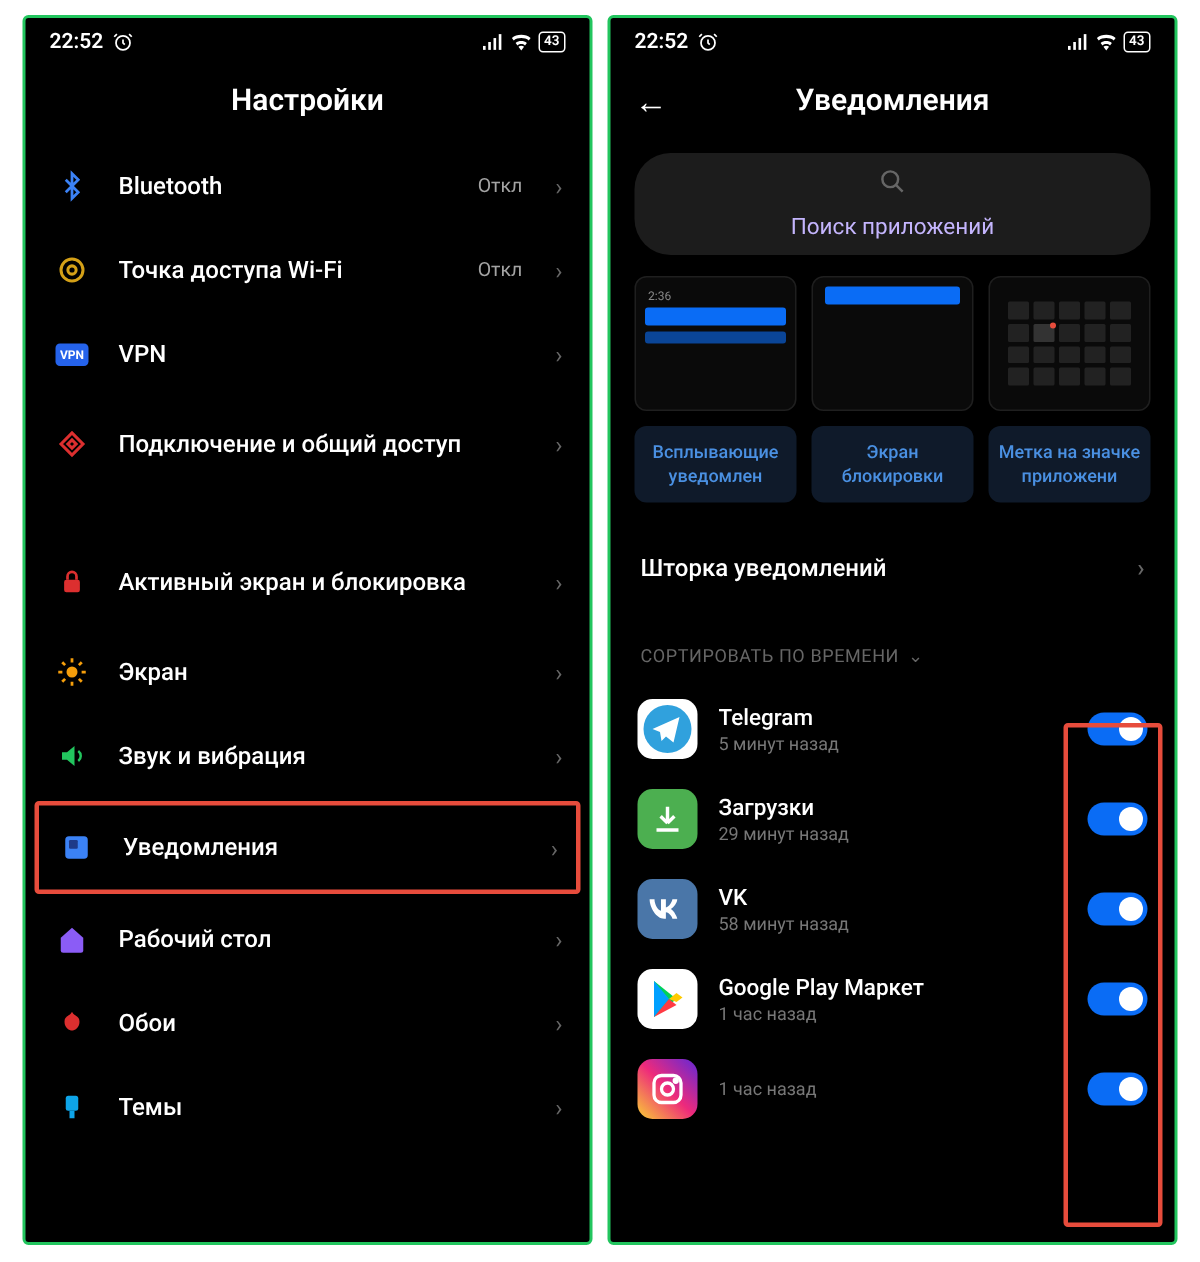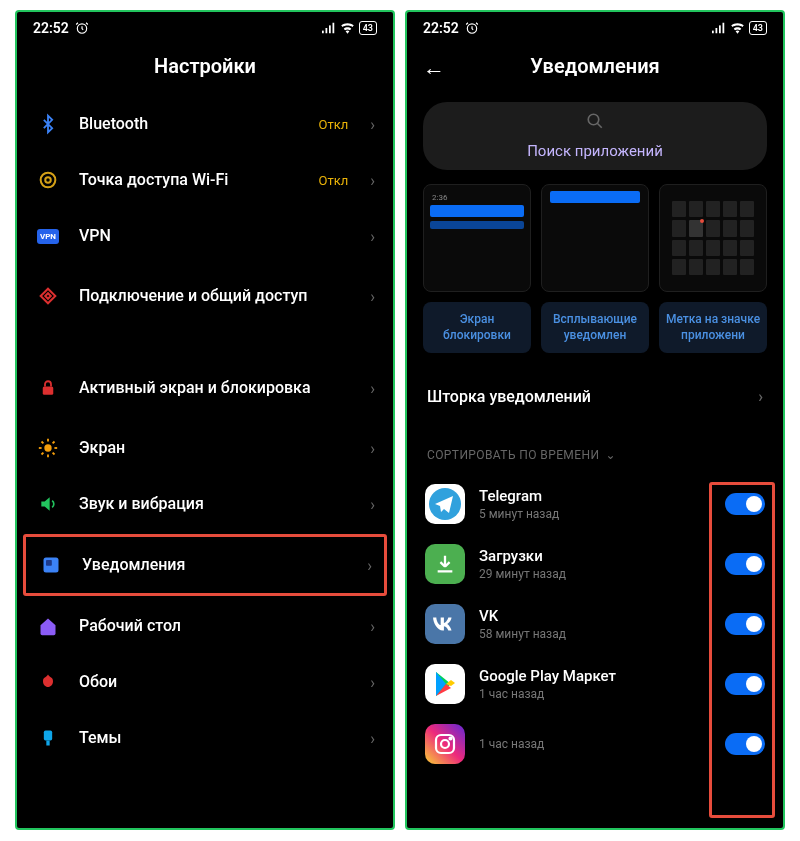--- a/index.html
+++ b/index.html
@@ -73,21 +73,21 @@
     flex-shrink: 0;
   }
   .settings-label {
     flex: 1;
     font-size: 16px;
     font-weight: 500;
     line-height: 1.25;
   }
   .settings-status {
     font-size: 13px;
-    color: #eab308;
+    color: #a3a3a3;
     margin-right: 4px;
   }
   .chevron {
     color: #666;
     font-size: 16px;
   }
   .section-gap { height: 28px; }
   .highlight-red {
     border: 3px solid #e74c3c;
     border-radius: 3px;
@@ -110,21 +110,21 @@
     display: flex;
     gap: 10px;
     padding: 0 16px;
     margin-bottom: 10px;
   }
   .notif-card {
     flex: 1;
     background: #0a0a0a;
     border: 1px solid #1f1f1f;
     border-radius: 8px;
-    height: 108px;
+    height: 90px;
     position: relative;
     overflow: hidden;
   }
   .notif-card .lock-time { position:absolute; top:8px; left:8px; font-size:8px; color:#888; }
   .notif-card .lock-bar { position:absolute; top:20px; left:6px; right:6px; height:12px; background:#0a6cf5; border-radius:2px; }
   .notif-card .lock-bar2 { position:absolute; top:36px; left:6px; right:6px; height:8px; background:#0a6cf5; border-radius:2px; opacity:0.6; }
   .notif-card .popup-bar { position:absolute; top:6px; left:8px; right:8px; height:12px; background:#0a6cf5; border-radius:2px; }
   .notif-card .app-grid { position:absolute; top:16px; left:12px; right:12px; bottom:16px; display:grid; grid-template-columns:repeat(5,1fr); grid-template-rows:repeat(4,1fr); gap:3px; }
   .notif-card .app-grid div { background:#222; border-radius:1px; }
   .notif-card .app-grid .badged { background:#333; position:relative; }
@@ -458,22 +458,22 @@
         <div></div>
           <div></div>
           <div></div>
           <div></div>
           <div></div>
       </div>
     </div>
   </div>
 
   <div class="notif-labels">
+    <div class="notif-label-card">Всплывающие уведомлен</div>
     <div class="notif-label-card">Экран блокировки</div>
-    <div class="notif-label-card">Всплывающие уведомлен</div>
     <div class="notif-label-card">Метка на значке приложени</div>
   </div>
 
   <div class="shade-row">
     <span>Шторка уведомлений</span>
     <span class="chevron">›</span>
   </div>
 
   <div class="section-gap2"></div>
 

